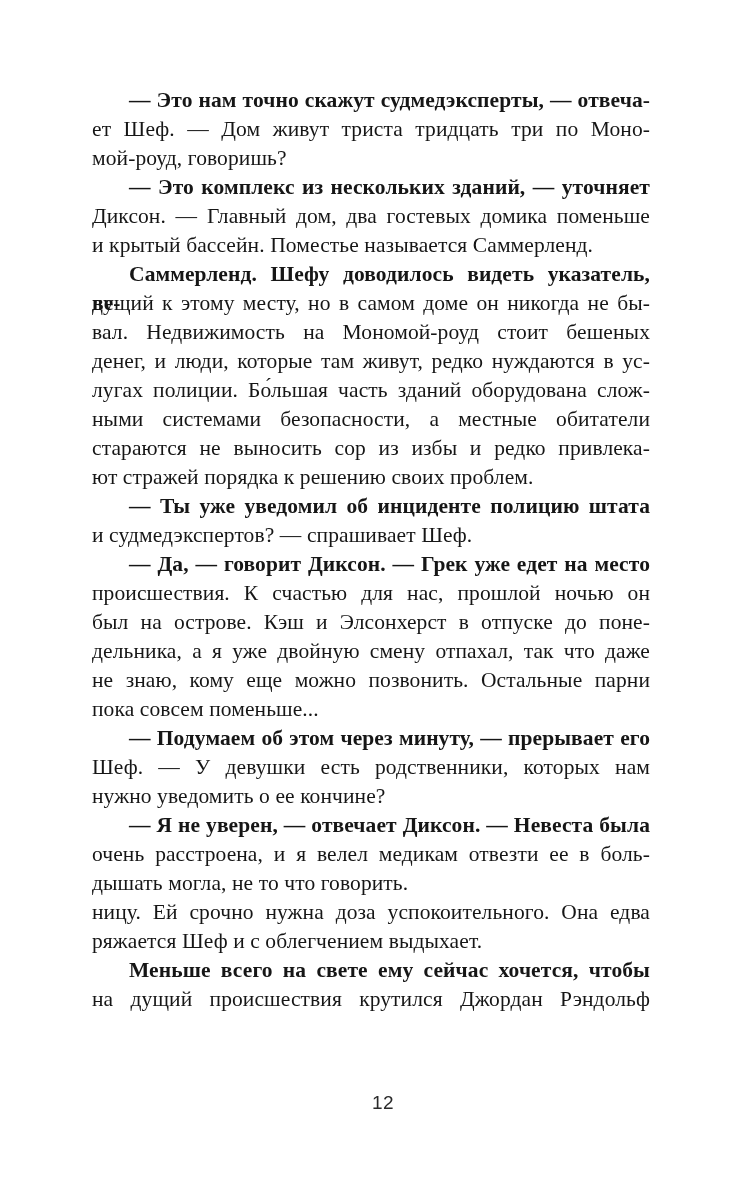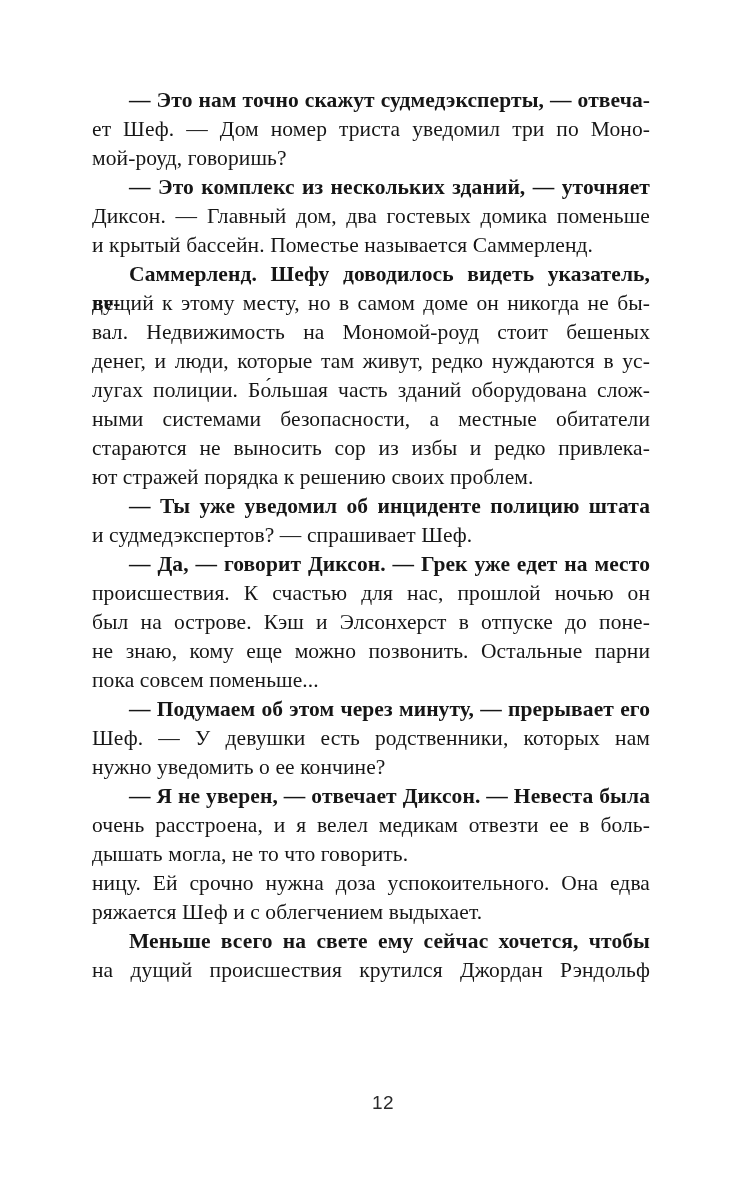--- a/index.html
+++ b/index.html
@@ -56,38 +56,39 @@
     letter-spacing: 0.5px;
     padding-left: 14px;
   }
 </style>
 </head>
 <body>
 
 <div class="book-page">
   <div class="text-block">
       <div class="line first just">— Это нам точно скажут судмедэксперты, — отвеча-</div>
-      <div class="line just">ет Шеф. — Дом номер триста уведомил три по Моно-</div>
+      <div class="line just">ет Шеф. — Дом живут триста тридцать три по Моно-</div>
       <div class="line">мой-роуд, говоришь?</div>
       <div class="line first just">— Это комплекс из нескольких зданий, — уточняет</div>
       <div class="line just">Диксон. — Главный дом, два гостевых домика поменьше</div>
       <div class="line">и крытый бассейн. Поместье называется Саммерленд.</div>
       <div class="line first just">Саммерленд. Шефу доводилось видеть указатель, ве-</div>
       <div class="line just">дущий к этому месту, но в самом доме он никогда не бы-</div>
       <div class="line just">вал. Недвижимость на Мономой-роуд стоит бешеных</div>
       <div class="line just">денег, и люди, которые там живут, редко нуждаются в ус-</div>
       <div class="line just">лугах полиции. Бо́льшая часть зданий оборудована слож-</div>
       <div class="line just">ными системами безопасности, а местные обитатели</div>
       <div class="line just">стараются не выносить сор из избы и редко привлека-</div>
       <div class="line">ют стражей порядка к решению своих проблем.</div>
       <div class="line first just">— Ты уже уведомил об инциденте полицию штата</div>
       <div class="line">и судмедэкспертов? — спрашивает Шеф.</div>
       <div class="line first just">— Да, — говорит Диксон. — Грек уже едет на место</div>
       <div class="line just">происшествия. К счастью для нас, прошлой ночью он</div>
       <div class="line just">был на острове. Кэш и Элсонхерст в отпуске до поне-</div>
+      <div class="line just">дельника, а я уже двойную смену отпахал, так что даже</div>
       <div class="line just">не знаю, кому еще можно позвонить. Остальные парни</div>
       <div class="line">пока совсем поменьше...</div>
       <div class="line first just">— Подумаем об этом через минуту, — прерывает его</div>
       <div class="line just">Шеф. — У девушки есть родственники, которых нам</div>
       <div class="line">нужно уведомить о ее кончине?</div>
       <div class="line first just">— Я не уверен, — отвечает Диксон. — Невеста была</div>
       <div class="line just">очень расстроена, и я велел медикам отвезти ее в боль-</div>
       <div class="line">дышать могла, не то что говорить.</div>
       <div class="line just">ницу. Ей срочно нужна доза успокоительного. Она едва</div>
       <div class="line">ряжается Шеф и с облегчением выдыхает.</div>

